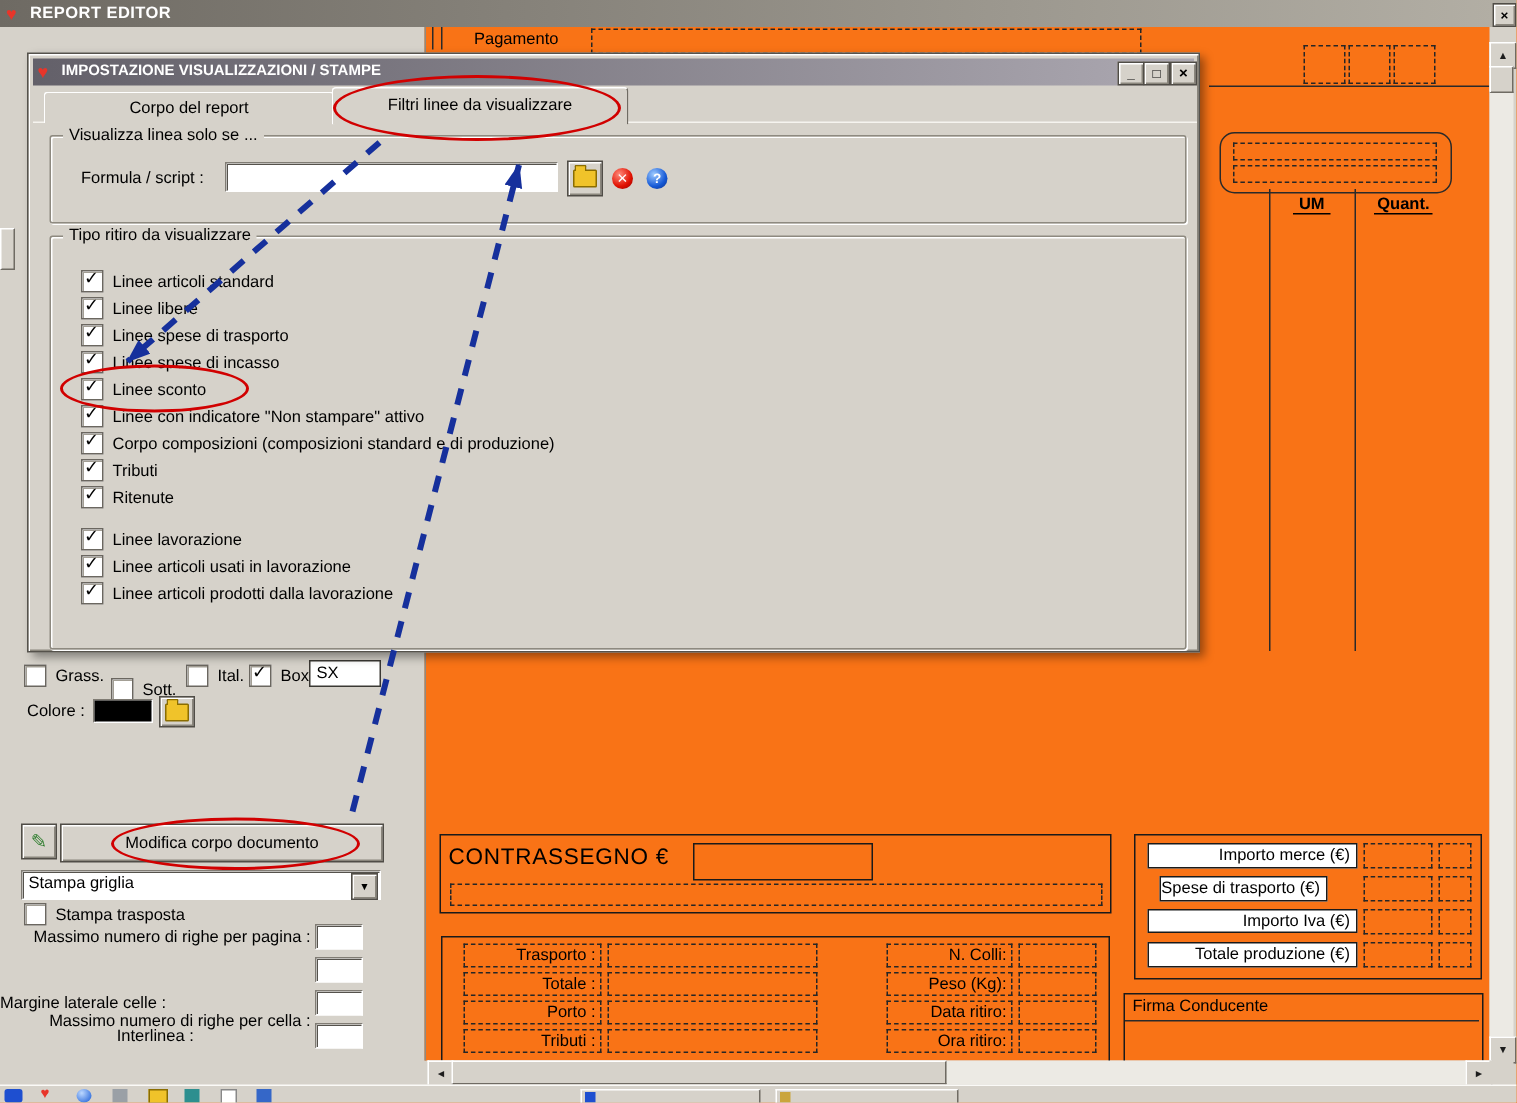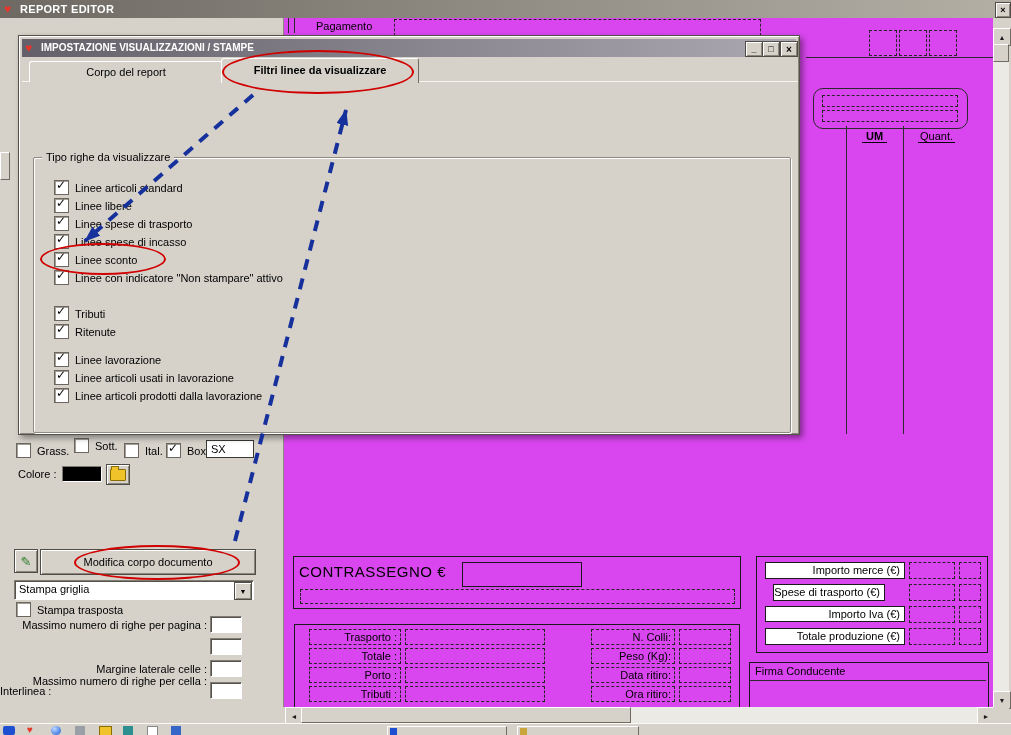--- a/index.html
+++ b/index.html
@@ -53,21 +53,21 @@
 </div>
 
 <div class="abs" style="left:0;top:18px;width:283px;height:705px;background:#d6d2ca;z-index:1">
 
   <div class="abs raised" style="left:0;top:134px;width:8px;height:26px"></div>
 
   <div class="abs cbrow" style="left:16px;top:425px">
     <span class="cb"></span>
     <span>Grass.</span>
   </div>
-  <div class="abs cbrow" style="left:74px;top:420px">
+  <div class="abs cbrow" style="left:74px;top:434px">
     <span class="cb"></span>
     <span>Sott.</span>
   </div>
   <div class="abs cbrow" style="left:124px;top:425px">
     <span class="cb"></span>
     <span>Ital.</span>
   </div>
   <div class="abs cbrow" style="left:166px;top:425px">
     <span class="cb checked"></span>
     <span>Box</span>
@@ -98,46 +98,46 @@
 
   <div class="abs cbrow" style="left:16px;top:584px">
     <span class="cb"></span>
     <span>Stampa trasposta</span>
   </div>
 
   <div class="abs" style="left:0;top:601px;width:207px;text-align:right">Massimo numero di righe per pagina :</div>
   <input class="numin" style="left: 210px; top: 598px;" value="">
   <div class="abs" style="left:0;top:657px;width:207px;text-align:right">Massimo numero di righe per cella :</div>
   <input class="numin" style="left: 210px; top: 620px;" value="">
-  <div class="abs" style="left:0;top:645px;width:207px;text-align:right">Margine laterale celle :</div>
+  <div class="abs" style="left:0;top:645px;width:207px;text-align:left">Margine laterale celle :</div>
   <input class="numin" style="left: 210px; top: 642px;" value="">
-  <div class="abs" style="left:0;top:667px;width:207px;text-align:left">Interlinea :</div>
+  <div class="abs" style="left:0;top:667px;width:207px;text-align:center">Interlinea :</div>
   <input class="numin" style="left: 210px; top: 664px;" value="">
 </div>
 
-<div class="abs" style="left:283px;top:18px;width:710px;height:689px;background:#d946ef;border-left:1px solid #8e8a80;box-sizing:border-box;z-index:1">
+<div class="abs" style="left:283px;top:18px;width:710px;height:689px;background:#f97316;border-left:1px solid #8e8a80;box-sizing:border-box;z-index:1">
 
   <div class="abs" style="left:4px;top:0;width:5px;height:15px;border-left:1px solid #2a2a2a;border-right:1px solid #2a2a2a"></div>
   <span class="abs" style="left:32px;top:2px">Pagamento</span>
   <div class="abs dashbox" style="left:110px;top:1px;width:365px;height:15px"></div>
 
   <div class="abs dashbox" style="left:585px;top:12px;width:26px;height:24px"></div>
   <div class="abs dashbox" style="left:615px;top:12px;width:26px;height:24px"></div>
   <div class="abs dashbox" style="left:645px;top:12px;width:26px;height:24px"></div>
   <div class="abs hline" style="left:522px;top:39px;width:187px"></div>
 
   <div class="abs" style="left:529px;top:70px;width:153px;height:39px;border:1px solid #2a2a2a;border-radius:10px">
     <div class="abs dashbox" style="left:8px;top:6px;width:134px;height:10px"></div>
     <div class="abs dashbox" style="left:8px;top:21px;width:134px;height:10px"></div>
   </div>
 
   <div class="abs" style="left:562px;top:112px;width:57px;text-align:center;font-weight:bold">
     <span style="border-bottom:1px solid #000;padding:0 4px">UM</span>
   </div>
-  <div class="abs" style="left:619px;top:112px;width:52px;text-align:right;font-weight:normal">
+  <div class="abs" style="left:619px;top:112px;width:52px;text-align:right;font-weight:bold">
     <span style="border-bottom:1px solid #000;padding:0 2px">Quant.</span>
   </div>
   <div class="abs vline" style="left:562px;top:108px;height:308px"></div>
   <div class="abs vline" style="left:619px;top:108px;height:308px"></div>
 
   <div class="abs solidbox" style="left:9px;top:538px;width:446px;height:51px">
     <span class="abs" style="left:5px;top:6px;font-size:15px;letter-spacing:.5px">CONTRASSEGNO €</span>
     <div class="abs solidbox" style="left:168px;top:5px;width:118px;height:23px"></div>
     <div class="abs dashbox" style="left:6px;top:32px;width:433px;height:13px"></div>
   </div>
@@ -213,27 +213,41 @@
     <span class="abs" style="left:19px;top:3px;font-size:10px">IMPOSTAZIONE VISUALIZZAZIONI / STAMPE</span>
     <div class="abs btn3d" style="left:723px;top:2px;width:16px;height:14px;font-size:9px;font-weight:bold;color:#000">_</div>
     <div class="abs btn3d" style="left:740px;top:2px;width:16px;height:14px;font-size:9px;color:#000">□</div>
     <div class="abs btn3d" style="left:758px;top:2px;width:16px;height:14px;font-size:10px;font-weight:bold;color:#000">×</div>
   </div>
 
   <div class="abs" style="left:3px;top:45px;width:776px;border-top:1px solid #f6f4ef"></div>
   <div class="abs tab" style="left:10px;top:25px;width:192px;height:20px;line-height:20px">
     <span>Corpo del report</span>
   </div>
-  <div class="abs tab" style="left:202px;top:22px;width:196px;height:24px;line-height:22px;font-weight:bold;z-index:2">
+  <div class="abs tab" style="left:202px;top:22px;width:196px;height:24px;line-height:22px;font-weight:normal;z-index:2">
     <span>Filtri linee da visualizzare</span>
   </div>
 
+  <div class="abs groupbox" style="left:14px;top:54px;width:756px;height:57px">
+    <span class="grouplabel">Visualizza linea solo se ...</span>
+    <span class="abs" style="left:20px;top:22px">Formula / script :</span>
+    <input class="abs" style="left: 116px; top: 17px; width: 222px; height: 20px; border-width: 1px; border-style: solid; border-image: initial; border-color: rgb(128, 124, 116) rgb(255, 255, 255) rgb(255, 255, 255) rgb(128, 124, 116); box-shadow: rgb(85, 82, 76) 1px 1px 0px inset; padding: 0px 3px; box-sizing: border-box;" value="">
+    <div class="abs btn3d" style="left:344px;top:16px;width:22px;height:22px">
+      <span class="folder"></span>
+    </div>
+    <div class="abs btn3d" style="left:369px;top:16px;width:22px;height:22px;border-color:transparent;box-shadow:none;background:transparent">
+      <span class="sphere red">✕</span>
+    </div>
+    <div class="abs btn3d" style="left:392px;top:16px;width:22px;height:22px;border-color:transparent;box-shadow:none;background:transparent">
+      <span class="sphere blue">?</span>
+    </div>
+  </div>
 
   <div class="abs groupbox" style="left:14px;top:121px;width:756px;height:274px">
-    <span class="grouplabel">Tipo righe da visualizzare</span>
+    <span class="grouplabel">Tipo ritiro da visualizzare</span>
 
     <div class="abs cbrow" style="left:20px;top:22px">
       <span class="cb checked"></span>
       <span>Linee articoli standard</span>
     </div>
     <div class="abs cbrow" style="left:20px;top:40px">
       <span class="cb checked"></span>
       <span>Linee libere</span>
     </div>
     <div class="abs cbrow" style="left:20px;top:58px">
@@ -244,20 +258,24 @@
       <span class="cb checked"></span>
       <span>Linee spese di incasso</span>
     </div>
     <div class="abs cbrow" style="left:20px;top:94px">
       <span class="cb checked"></span>
       <span>Linee sconto</span>
     </div>
     <div class="abs cbrow" style="left:20px;top:112px">
       <span class="cb checked"></span>
       <span>Linee con indicatore "Non stampare" attivo</span>
+    </div>
+    <div class="abs cbrow" style="left:20px;top:130px">
+      <span class="cb checked"></span>
+      <span>Corpo composizioni (composizioni standard e di produzione)</span>
     </div>
     <div class="abs cbrow" style="left:20px;top:148px">
       <span class="cb checked"></span>
       <span>Tributi</span>
     </div>
     <div class="abs cbrow" style="left:20px;top:166px">
       <span class="cb checked"></span>
       <span>Ritenute</span>
     </div>
     <div class="abs cbrow" style="left:20px;top:194px">

